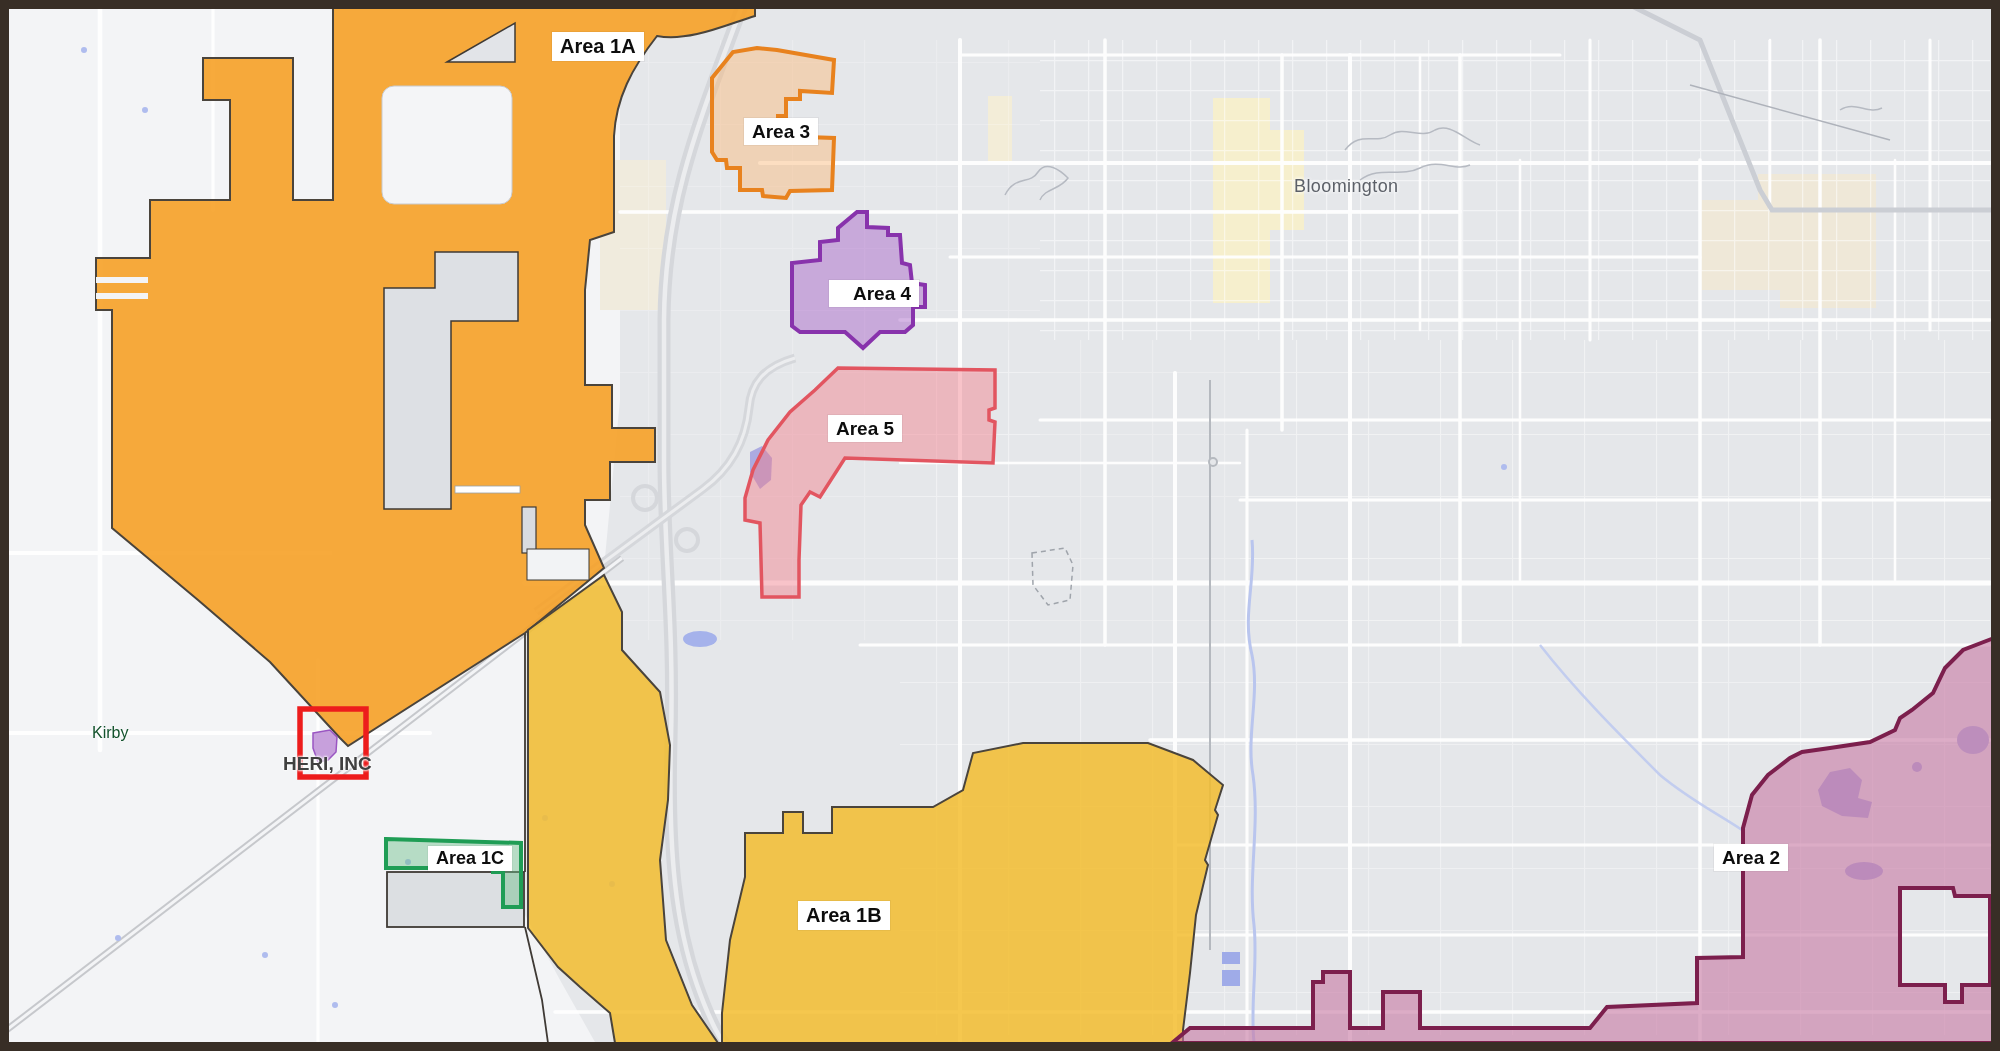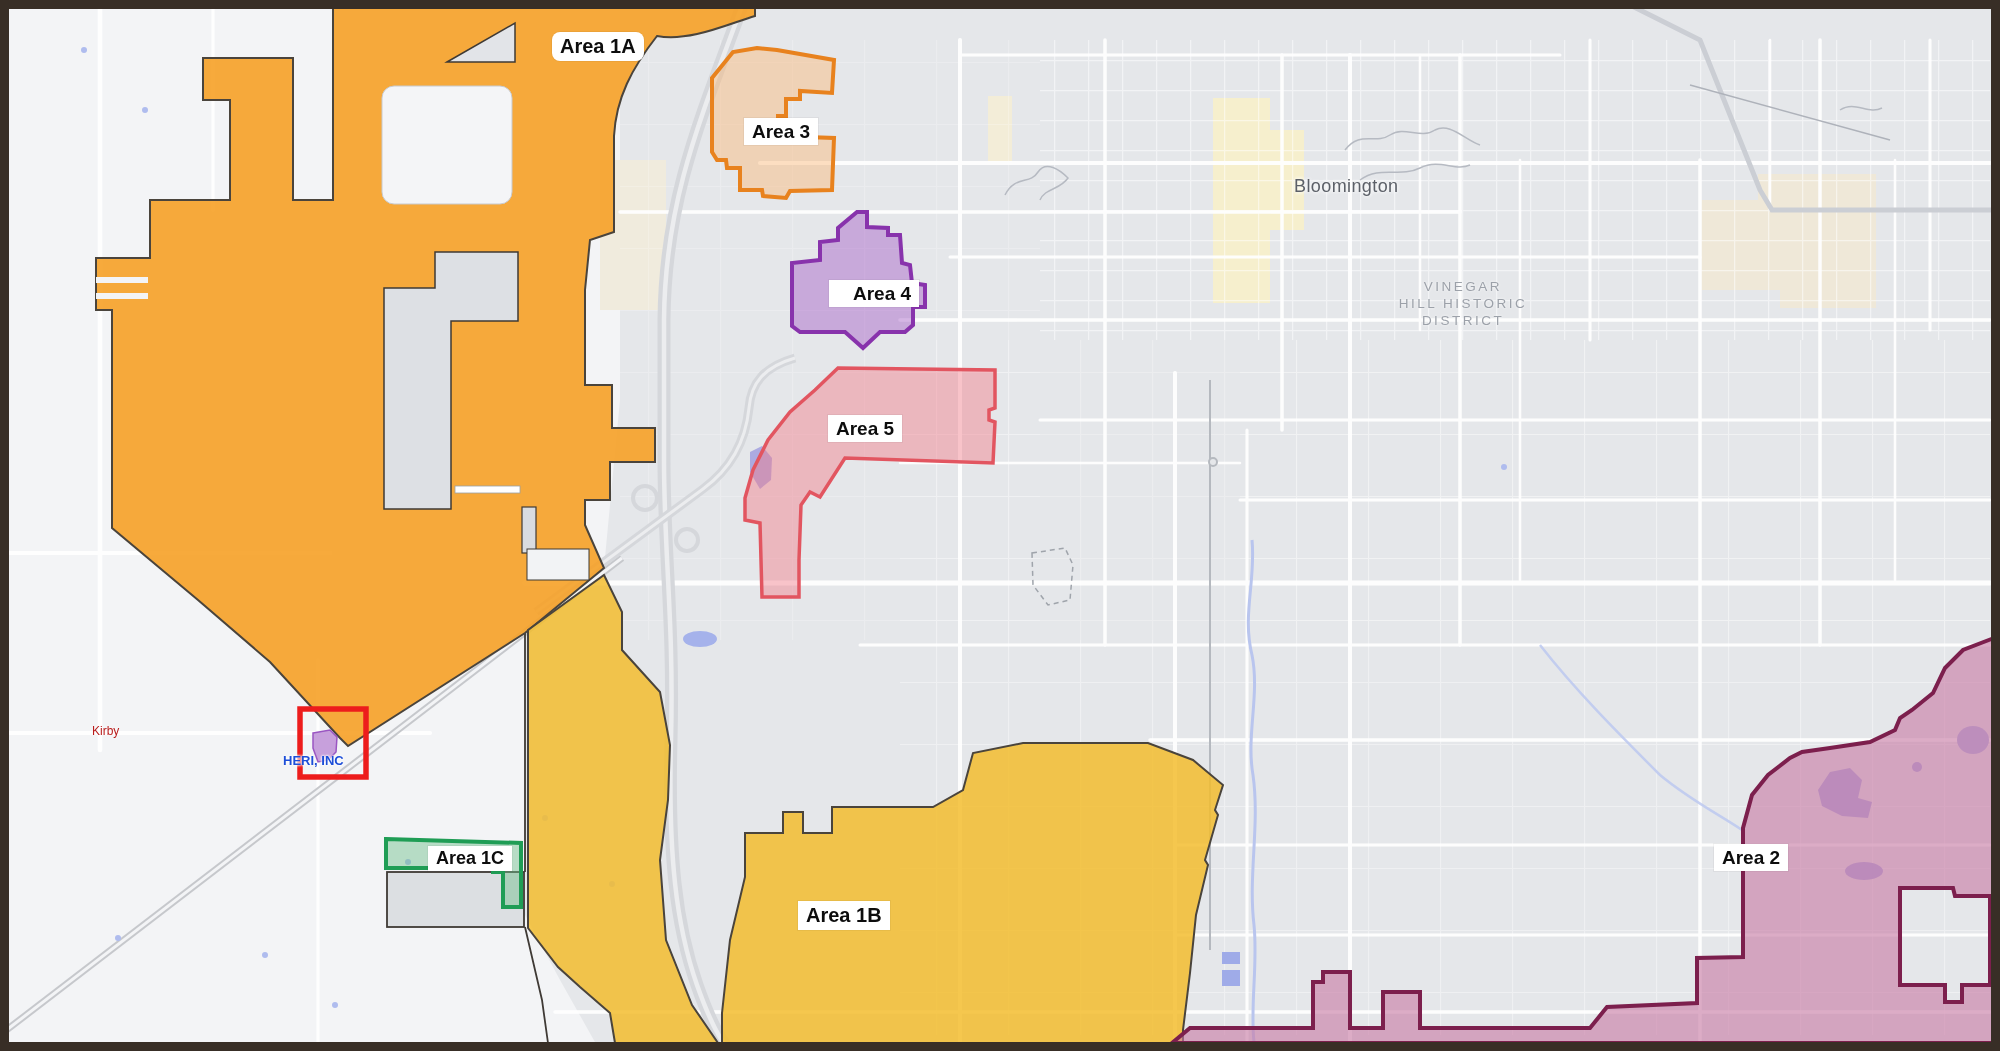--- a/index.html
+++ b/index.html
@@ -3,25 +3,25 @@
 <meta charset="utf-8">
 <style>
   html,body{margin:0;padding:0;background:#ffffff;font-family:"Liberation Sans",sans-serif;}
   .stage{position:relative;width:2000px;height:1051px;overflow:hidden;background:#F3F4F6;}
   .stage svg{position:absolute;left:0;top:0;}
   .frame{position:absolute;left:0;top:0;right:0;bottom:0;border:9px solid #382E26;pointer-events:none;z-index:40;}
   .area-label{position:absolute;background:#ffffff;color:#0d0d0d;font-weight:bold;
     padding:1px 8px;font-size:19px;line-height:25px;white-space:nowrap;z-index:20;
     box-shadow:0 0 0 1px rgba(0,0,0,0.04);}
   .lbl-big{font-size:20px;line-height:27px;}
-  .site-label{position:absolute;color:#1d4ed8;font-weight:bold;font-size:13px;z-index:21;white-space:nowrap;
+  .site-label{position:absolute;color:#404040;font-weight:bold;font-size:19px;z-index:21;white-space:nowrap;
     text-shadow:0 0 3px #fff,0 0 3px #fff,0 0 2px #fff;}
   .city-label{position:absolute;color:#5C6068;font-size:18px;letter-spacing:.4px;z-index:15;white-space:nowrap;
     text-shadow:0 0 4px #fff,0 0 4px #fff;}
-  .town-label{position:absolute;color:#b91c1c;font-size:12px;z-index:15;white-space:nowrap;
+  .town-label{position:absolute;color:#14532d;font-size:16px;z-index:15;white-space:nowrap;
     text-shadow:0 0 3px #fff;}
   .district-label{position:absolute;color:#9CA1A9;font-size:13.5px;letter-spacing:2.5px;line-height:17px;
     text-align:center;width:220px;white-space:pre-line;z-index:15;text-shadow:0 0 3px #fff;}
 </style>
 </head>
 <body>
 
 <div class="stage">
 <svg width="2000" height="1051" viewBox="0 0 2000 1051">
   <defs>
@@ -184,30 +184,27 @@
        L1420,1028 L1420,992 L1383,992 L1383,1028 L1350,1028 L1350,972 L1323,972 L1323,982 L1313,982
        L1313,1028 L1190,1028 L1172,1043 L1994,1043 Z
        M1900,888 L1953,888 L1955,896 L1990,896 L1990,985 L1962,985 L1962,1002 L1945,1002 L1945,985 L1900,985 Z" fill="rgba(200,123,164,0.62)" stroke="#7C1F4D"></path>
 
   <g>
     <polygon points="313,733 330,730 337,737 336,752 328,760 318,762 313,748" stroke="#9A56C2" stroke-width="1.5" fill="#C7A0DC"></polygon>
     <rect x="300" y="709" width="66" height="68" fill="none" stroke-width="5.5" stroke="#ED1C1C"></rect>
   </g>
 </svg>
 
-  <div class="area-label lbl-big" style="left:552px;top:32px;border-radius:8px;">Area 1A</div>
+  <div class="area-label lbl-big" style="left:552px;top:32px;">Area 1A</div>
   <div class="area-label" style="left:744px;top:118px;">Area 3</div>
   <div class="area-label" style="left:829px;top:280px;padding-left:24px;">Area 4</div>
   <div class="area-label" style="left:828px;top:415px;">Area 5</div>
   <div class="area-label" style="left:428px;top:846px;font-size:18px;line-height:23px;">Area 1C</div>
   <div class="area-label lbl-big" style="left:798px;top:901px;text-align:right;">Area 1B</div>
   <div class="area-label" style="left:1714px;top:844px;">Area 2</div>
 
   <div class="site-label" style="left:283px;top:753px;">HERI, INC</div>
 
   <div class="city-label" style="left:1294px;top:176px;">Bloomington</div>
-  <div class="district-label" style="left:1353px;top:278px;">VINEGAR
-HILL HISTORIC
-DISTRICT</div>
   <div class="town-label" style="left:92px;top:724px;">Kirby</div>
 
   <div class="frame"></div>
 </div>
 
 </body></html>

